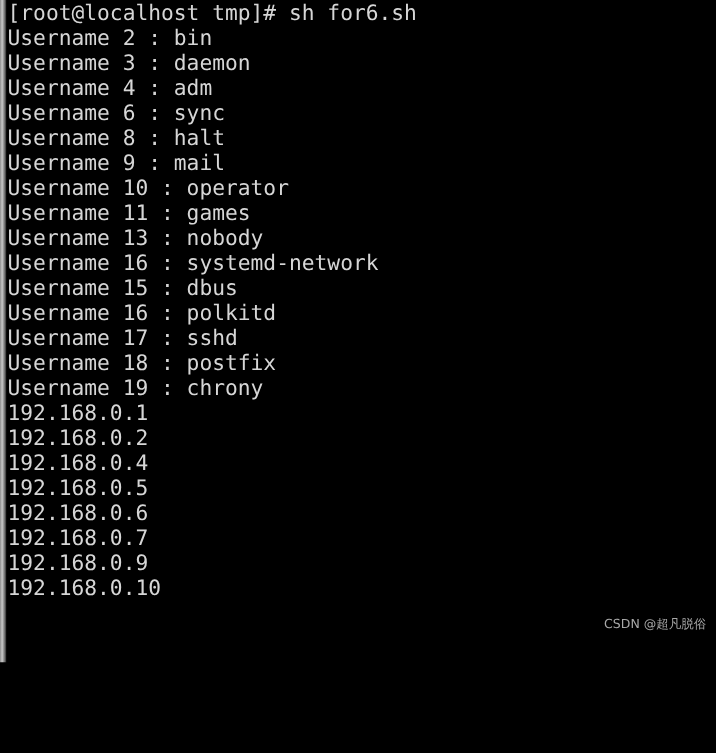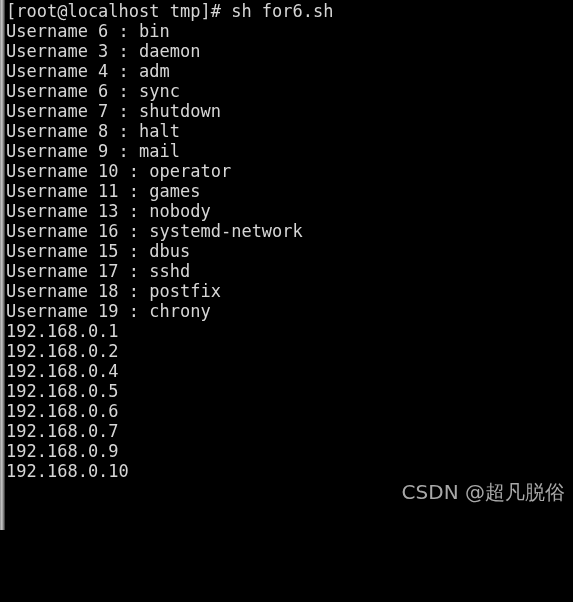--- a/index.html
+++ b/index.html
@@ -48,47 +48,47 @@
     top: 596px;
     width: 17px;
     height: 6px;
     background: #d6d6d6;
   }
   #watermark {
     position: absolute;
     right: 8px;
     bottom: 24px;
     font-family: "DejaVu Sans", "Liberation Sans", sans-serif;
-    font-size: 20px;
+    font-size: 10px;
     color: #b7b7b7;
     white-space: pre;
     opacity: 0.92;
   }
 </style>
 </head>
 <body>
 
 <div id="terminal">
 
   <div id="left-strip"></div>
 
   <div id="screen">
     <div class="line">[root@localhost tmp]# sh for6.sh</div>
-    <div class="line">Username 6 : bin</div>
+    <div class="line">Username 2 : bin</div>
     <div class="line">Username 3 : daemon</div>
     <div class="line">Username 4 : adm</div>
     <div class="line">Username 6 : sync</div>
-    <div class="line">Username 7 : shutdown</div>
     <div class="line">Username 8 : halt</div>
     <div class="line">Username 9 : mail</div>
     <div class="line">Username 10 : operator</div>
     <div class="line">Username 11 : games</div>
     <div class="line">Username 13 : nobody</div>
     <div class="line">Username 16 : systemd-network</div>
     <div class="line">Username 15 : dbus</div>
+    <div class="line">Username 16 : polkitd</div>
     <div class="line">Username 17 : sshd</div>
     <div class="line">Username 18 : postfix</div>
     <div class="line">Username 19 : chrony</div>
     <div class="line">192.168.0.1</div>
     <div class="line">192.168.0.2</div>
     <div class="line">192.168.0.4</div>
     <div class="line">192.168.0.5</div>
     <div class="line">192.168.0.6</div>
     <div class="line">192.168.0.7</div>
     <div class="line">192.168.0.9</div>

